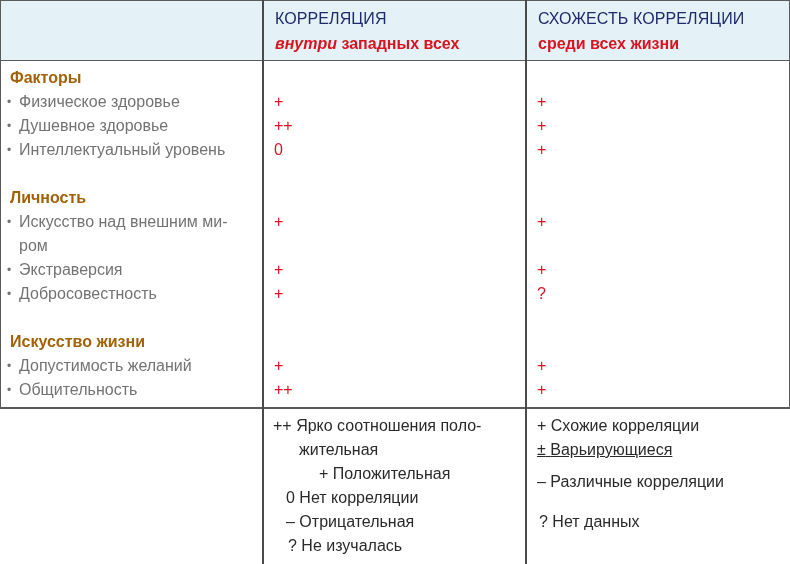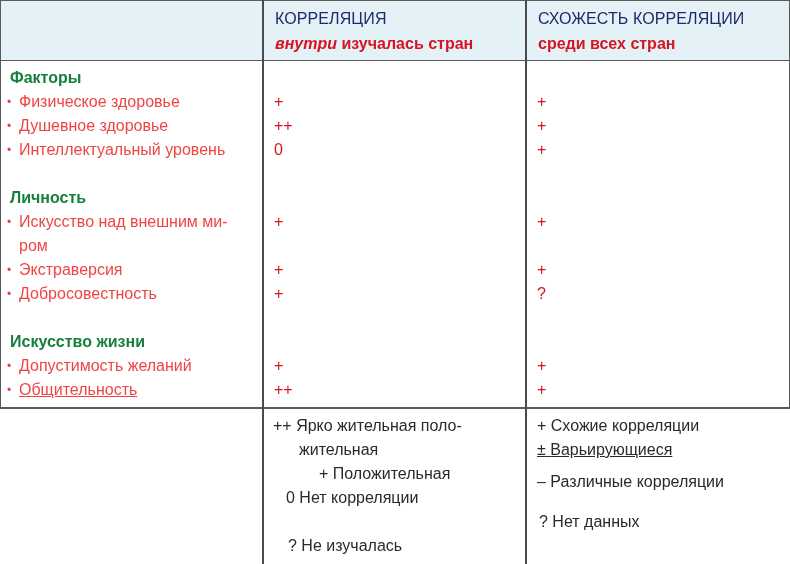--- a/index.html
+++ b/index.html
@@ -76,24 +76,24 @@
       background: #4a4a4a;
     }
     .line {
       position: absolute;
       font-size: 16px;
       line-height: 24px;
       white-space: nowrap;
     }
     .section {
       font-weight: bold;
-      color: #15803d;
+      color: #a16207;
     }
     .item {
-      color: #ef4444;
+      color: #737373;
     }
     .bullet {
       display: inline-block;
       width: 12px;
       font-size: 12px;
       vertical-align: 1px;
     }
     .mark {
       color: #d7141f;
       font-size: 16px;
@@ -105,25 +105,25 @@
   </style>
 </head>
 <body>
 
 <div class="table">
 
   <div class="hdr">
     <div class="hdr-cell" style="left:0;width:262px;"></div>
     <div class="hdr-cell" style="left:264px;width:262px;">
       <div class="hdr-title">КОРРЕЛЯЦИЯ</div>
-      <div class="hdr-sub"><em>внутри</em><span> изучалась стран</span></div>
+      <div class="hdr-sub"><em>внутри</em><span> западных всех</span></div>
     </div>
     <div class="hdr-cell" style="left:527px;width:261px;">
       <div class="hdr-title">СХОЖЕСТЬ КОРРЕЛЯЦИИ</div>
-      <div class="hdr-sub">среди всех стран</div>
+      <div class="hdr-sub">среди всех жизни</div>
     </div>
   </div>
 
   <div class="body-row"></div>
 
   <div class="vline" style="left:262px;top:0;height:564px;"></div>
   <div class="vline" style="left:525px;top:0;height:564px;"></div>
 
   <div class="line section" style="left:10px;top:66px;">Факторы</div>
 
@@ -153,28 +153,29 @@
   <div class="line item" style="left:7px;top:282px;"><span class="bullet">•</span><span>Добросовестность</span></div>
   <div class="line mark" style="left:274px;top:282px;">+</div>
   <div class="line mark" style="left:537px;top:282px;">?</div>
 
   <div class="line section" style="left:10px;top:330px;">Искусство жизни</div>
 
   <div class="line item" style="left:7px;top:354px;"><span class="bullet">•</span><span>Допустимость желаний</span></div>
   <div class="line mark" style="left:274px;top:354px;">+</div>
   <div class="line mark" style="left:537px;top:354px;">+</div>
 
-  <div class="line item" style="left:7px;top:378px;text-decoration:underline;"><span class="bullet">•</span><span>Общительность</span></div>
+  <div class="line item" style="left:7px;top:378px;"><span class="bullet">•</span><span>Общительность</span></div>
   <div class="line mark" style="left:274px;top:378px;">++</div>
   <div class="line mark" style="left:537px;top:378px;">+</div>
 
-  <div class="line legend" style="left:273px;top:414px;"><span>++</span> <span>Ярко жительная поло-</span></div>
+  <div class="line legend" style="left:273px;top:414px;"><span>++</span> <span>Ярко соотношения поло-</span></div>
   <div class="line legend" style="left:299px;top:438px;">жительная</div>
   <div class="line legend" style="left:285px;top:462px;margin-left:34px;"><span>+</span> <span>Положительная</span></div>
   <div class="line legend" style="left:286px;top:486px;"><span>0</span> <span>Нет корреляции</span></div>
+  <div class="line legend" style="left:286px;top:510px;"><span>–</span> <span>Отрицательная</span></div>
   <div class="line legend" style="left:537px;top:414px;"><span>+</span> <span>Схожие корреляции</span></div>
 
   <div class="line legend" style="left:288px;top:534px;"><span>?</span> <span>Не изучалась</span></div>
   <div class="line legend" style="left:537px;top:438px;text-decoration:underline;"><span>±</span> <span>Варьирующиеся</span></div>
   <div class="line legend" style="left:537px;top:462px;margin-top:8px;"><span>–</span> <span>Различные корреляции</span></div>
   <div class="line legend" style="left:539px;top:510px;"><span>?</span> <span>Нет данных</span></div>
 
 </div>
 
 </body></html>

